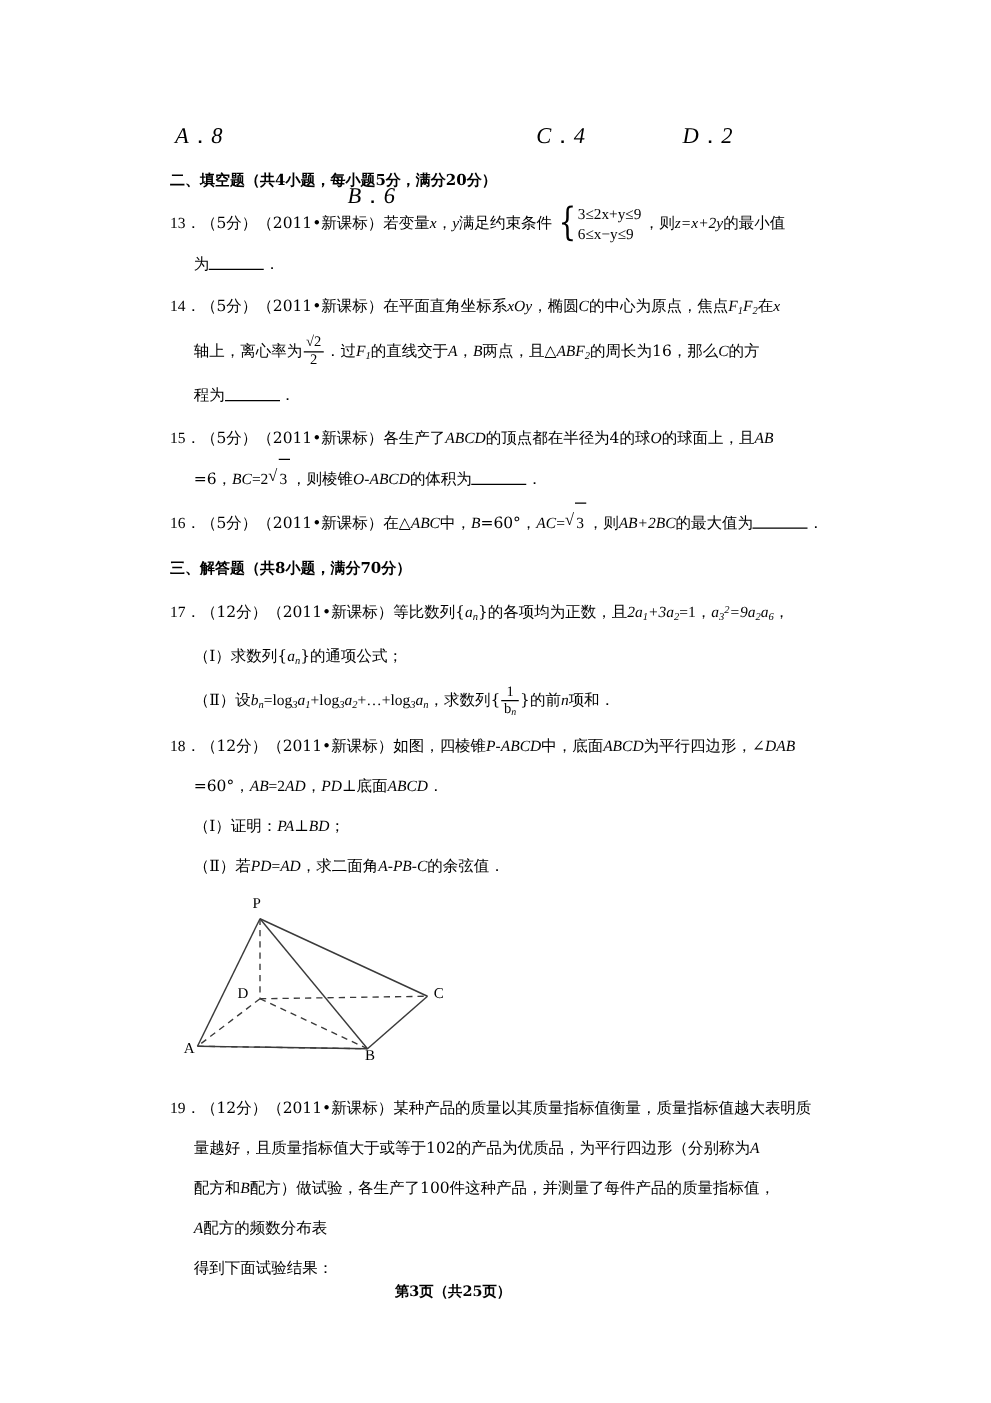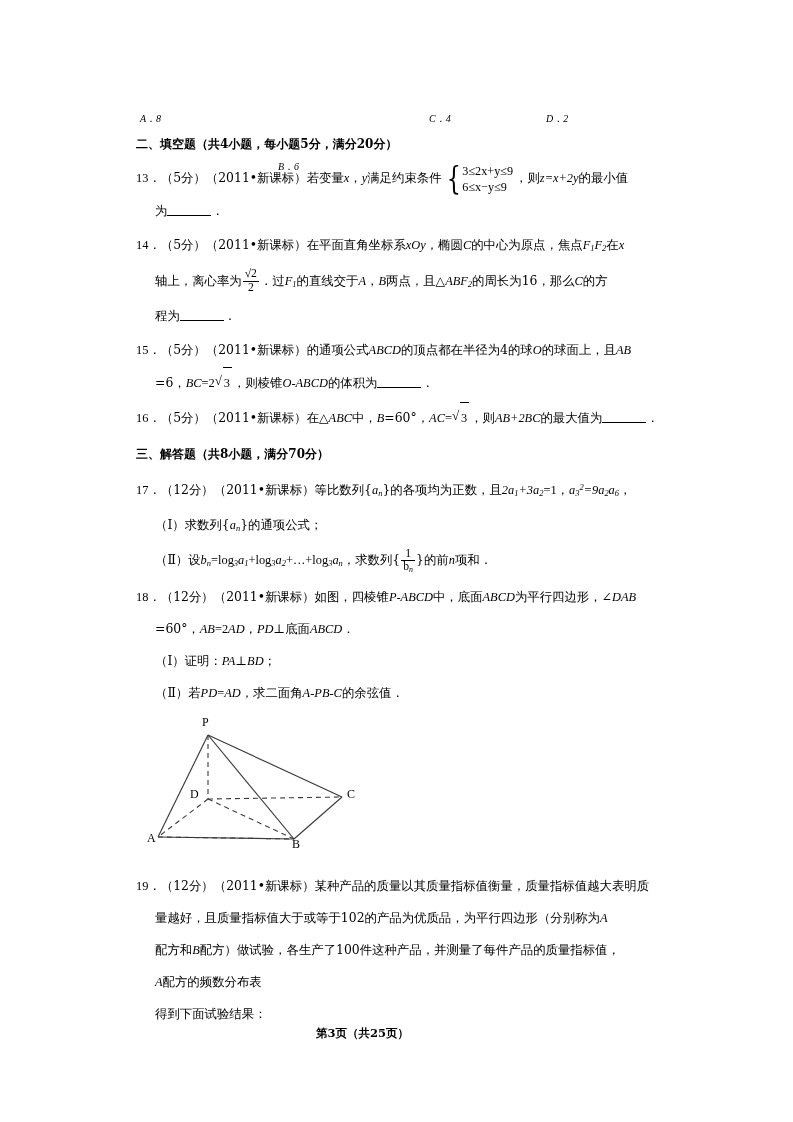--- a/index.html
+++ b/index.html
@@ -29,22 +29,22 @@
   }
   .cn { font-family: "DejaVu Serif", "Liberation Serif", serif; }
 
   
   .choices {
     position: relative;
     height: 28px;
   }
   .choice {
     position: absolute;
-    top: 16px;
-    font-size: 10px;
+    top: 0;
+    font-size: 18px;
     white-space: nowrap;
   }
   .choice .lbl { font-style: italic; }
   .c0 { left: 4px; }
   .c1 { left: 142px; margin-top: 48px; }
   .c2 { left: 281px; margin-left: 12px; }
   .c3 { left: 410px; }
 
   
   .section-head {
@@ -206,21 +206,21 @@
       <div class="prow indent">
         <span class="cn">轴上，离心率为</span><span class="frac"><span class="num">√2</span><span class="den">2</span></span><span class="cn">．过</span><span class="mi">F</span><sub>1</sub><span class="cn">的直线交于</span><span class="mi">A</span><span class="cn">，</span><span class="mi">B</span><span class="cn">两点，且△</span><span class="mi">ABF</span><sub>2</sub><span class="cn">的周长为16，那么</span><span class="mi">C</span><span class="cn">的方</span>
       </div>
       <div class="prow indent">
         <span class="cn">程为</span><span class="blank"></span><span class="cn">．</span>
       </div>
     </div>
 
     <div class="problem">
       <div class="prow">
-        <span>15</span><span>．</span><span class="cn">（5分）</span><span class="cn">（2011•新课标）</span><span class="cn">的通项公式</span><span class="mi">ABCD</span><span class="cn">的顶点都在半径为4的球</span><span class="mi">O</span><span class="cn">的球面上，且</span><span class="mi">AB</span>
+        <span>15</span><span>．</span><span class="cn">（5分）</span><span class="cn">（2011•新课标）</span><span class="cn">各生产了</span><span class="mi">ABCD</span><span class="cn">的顶点都在半径为4的球</span><span class="mi">O</span><span class="cn">的球面上，且</span><span class="mi">AB</span>
       </div>
       <div class="prow indent">
         <span class="cn">=6，</span><span class="mi">BC</span><span>=2</span><span class="sqrt"><span class="rad">√</span><span class="rr">3</span></span><span class="cn">，则棱锥</span><span class="mi">O</span><span>-</span><span class="mi">ABCD</span><span class="cn">的体积为</span><span class="blank"></span><span class="cn">．</span>
       </div>
     </div>
 
     <div class="problem">
       <div class="prow">
         <span>16</span><span>．</span><span class="cn">（5分）</span><span class="cn">（2011•新课标）</span><span class="cn">在△</span><span class="mi">ABC</span><span class="cn">中，</span><span class="mi">B</span><span class="cn">=60°，</span><span class="mi">AC</span><span>=</span><span class="sqrt"><span class="rad">√</span><span class="rr">3</span></span><span class="cn">，则</span><span class="mi">AB+2BC</span><span class="cn">的最大值为</span><span class="blank"></span><span class="cn">．</span>
       </div>

